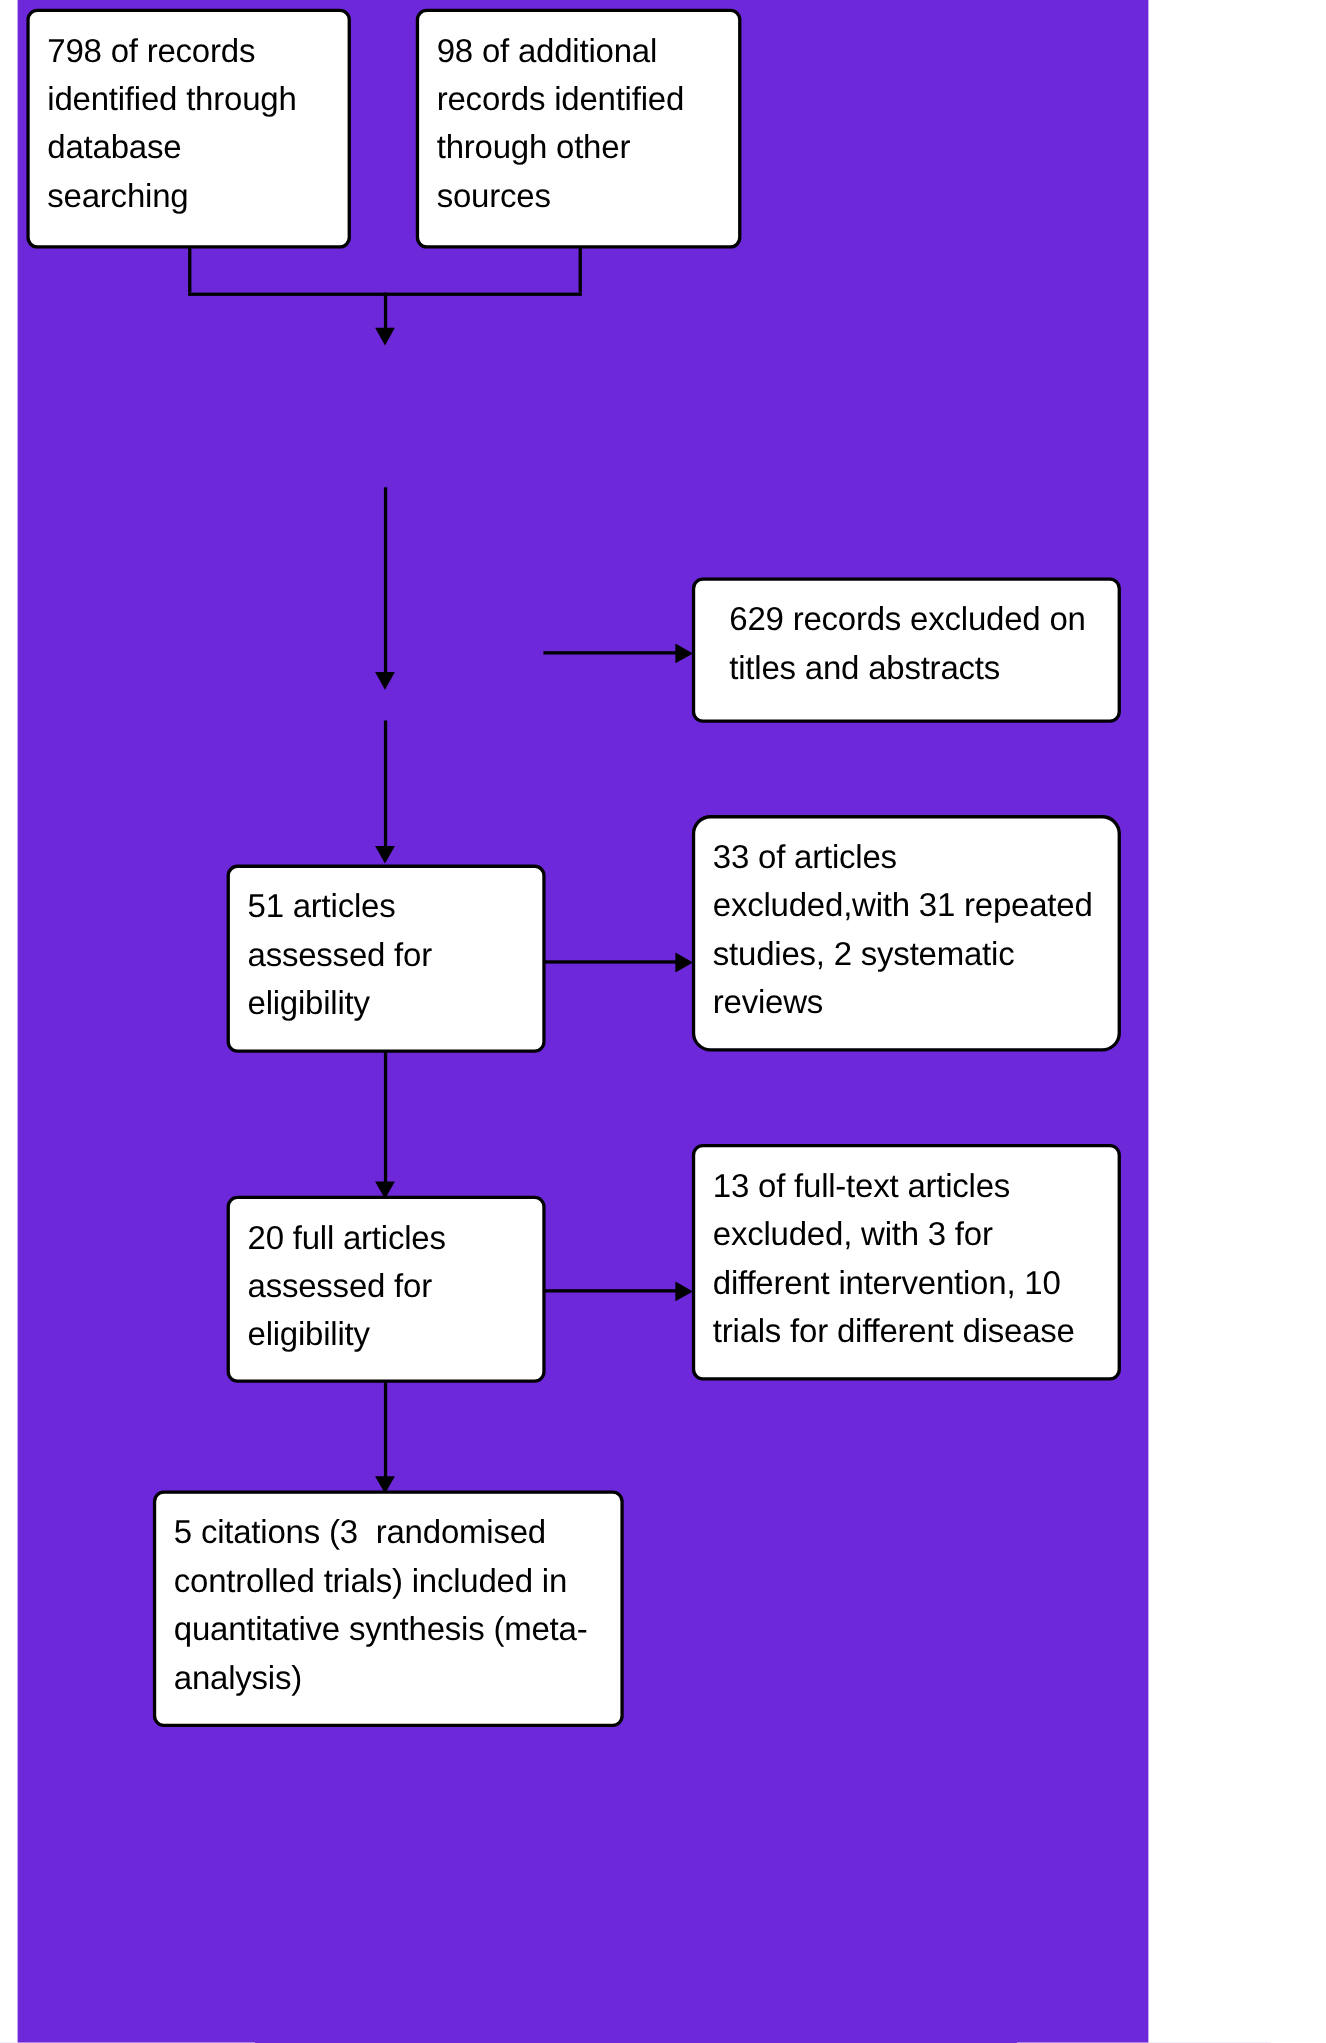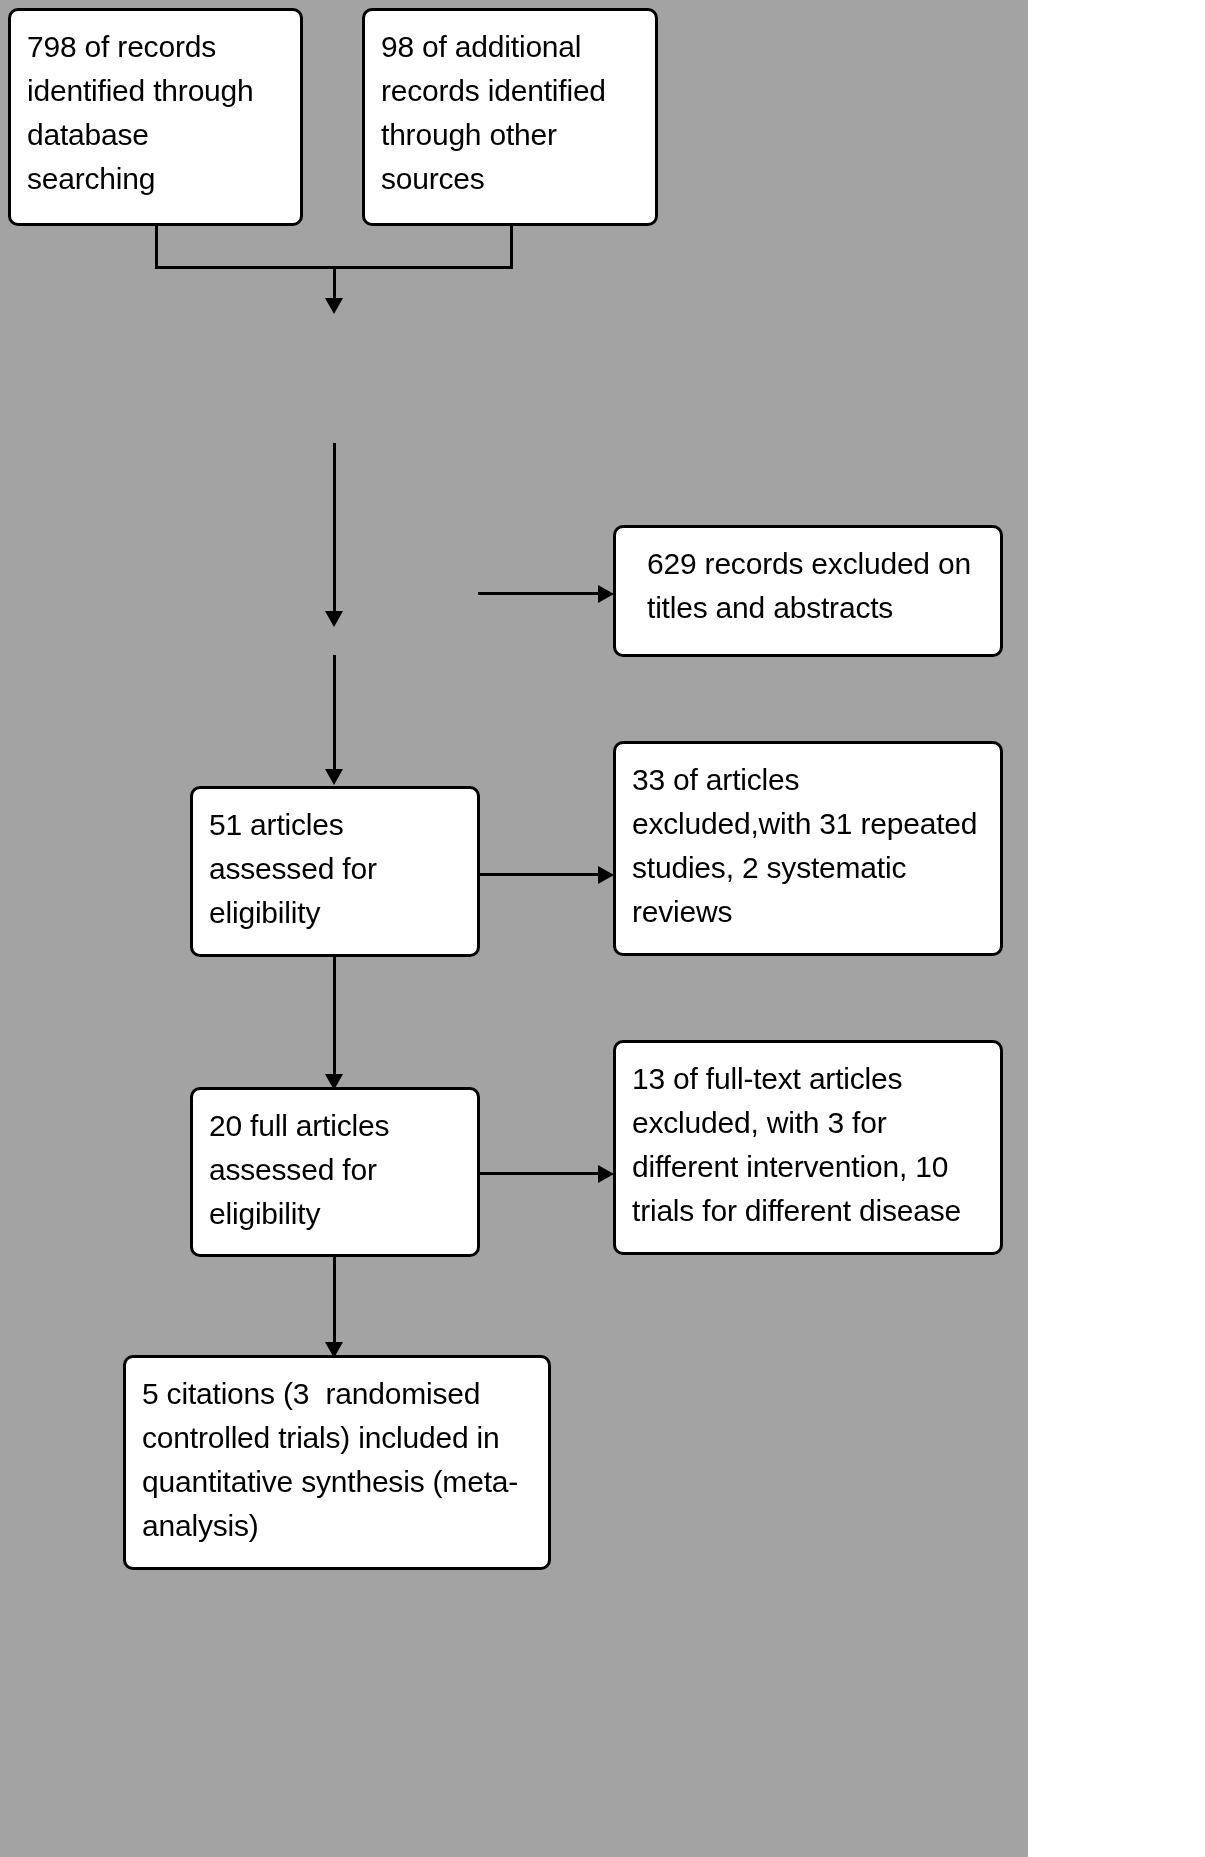--- a/index.html
+++ b/index.html
@@ -4,23 +4,24 @@
 <style>
   html, body {
     margin: 0;
     padding: 0;
     background: #ffffff;
   }
   #canvas {
     position: relative;
     width: 1028px;
     height: 1857px;
-    background: #a3a3a3;
+    background: #6d28d9;
     overflow: hidden;
     font-family: "Liberation Sans", sans-serif;
+    margin-left: 16px;
   }
   .node {
     position: absolute;
     box-sizing: border-box;
     background: #ffffff;
     border: 3px solid #000000;
     border-radius: 10px;
     color: #000000;
     font-family: "Liberation Sans", sans-serif;
     font-size: 30px;
@@ -91,21 +92,21 @@
   <div class="node" style="left:8px; top:8px; width:295px; height:218px;">798 of records identified through database searching</div>
 
   <div class="node" style="left:362px; top:8px; width:296px; height:218px;">98 of additional records identified through other sources</div>
 
 
 
   <div class="node" style="left:613px; top:525px; width:390px; height:132px;padding-left:31px;">629 records excluded on titles and abstracts</div>
 
   <div class="node" style="left:190px; top:786px; width:290px; height:171px;">51 articles assessed for eligibility</div>
 
-  <div class="node" style="left:613px; top:741px; width:390px; height:215px;">33 of articles excluded,with 31 repeated studies, 2 systematic reviews</div>
+  <div class="node" style="left:613px; top:741px; width:390px; height:215px;border-radius:17px;">33 of articles excluded,with 31 repeated studies, 2 systematic reviews</div>
 
   <div class="node" style="left:190px; top:1087px; width:290px; height:170px;">20 full articles assessed for eligibility</div>
 
   <div class="node" style="left:613px; top:1040px; width:390px; height:215px;">13 of full-text articles excluded, with 3 for different intervention, 10 trials for different disease</div>
 
   <div class="node" style="left:123px; top:1355px; width:428px; height:215px;">5 citations (3  randomised controlled trials) included in quantitative synthesis (meta-analysis)</div>
 
 </div>
 
 </body></html>

